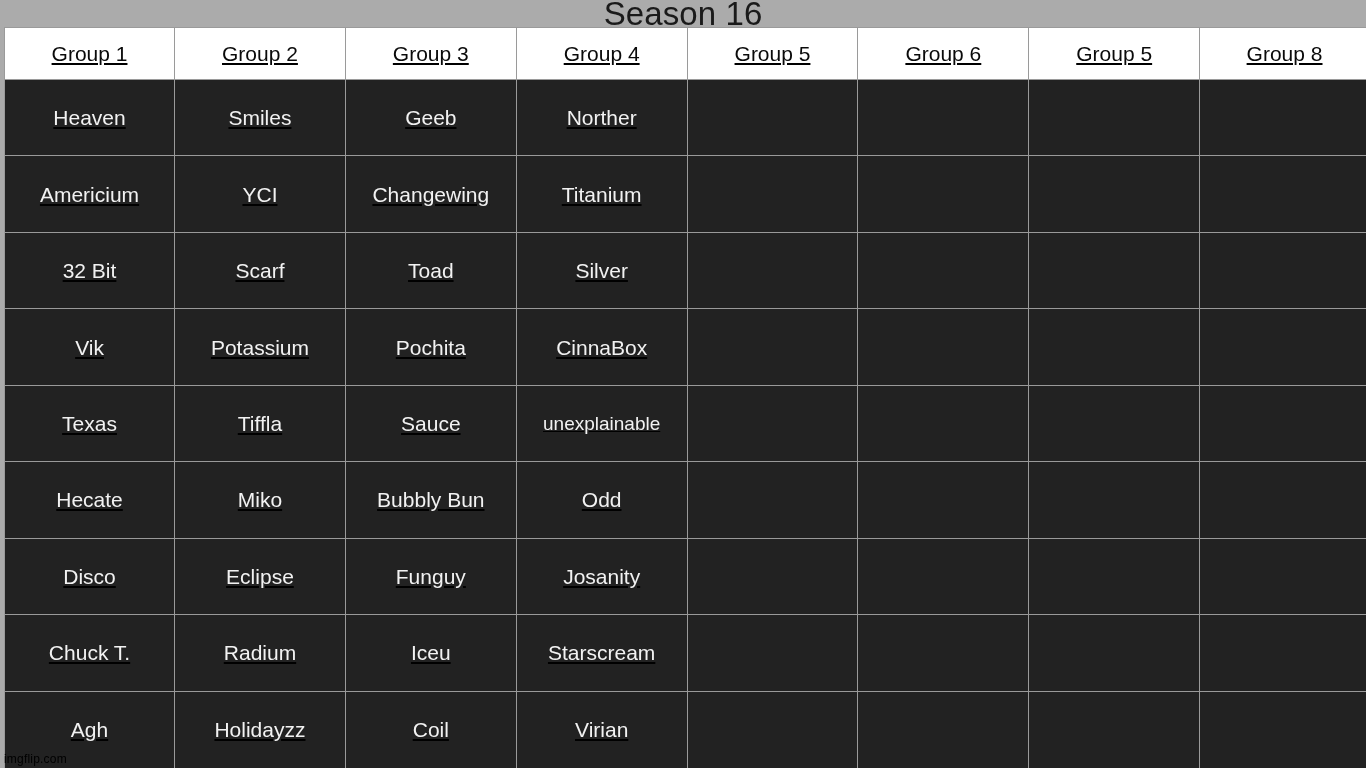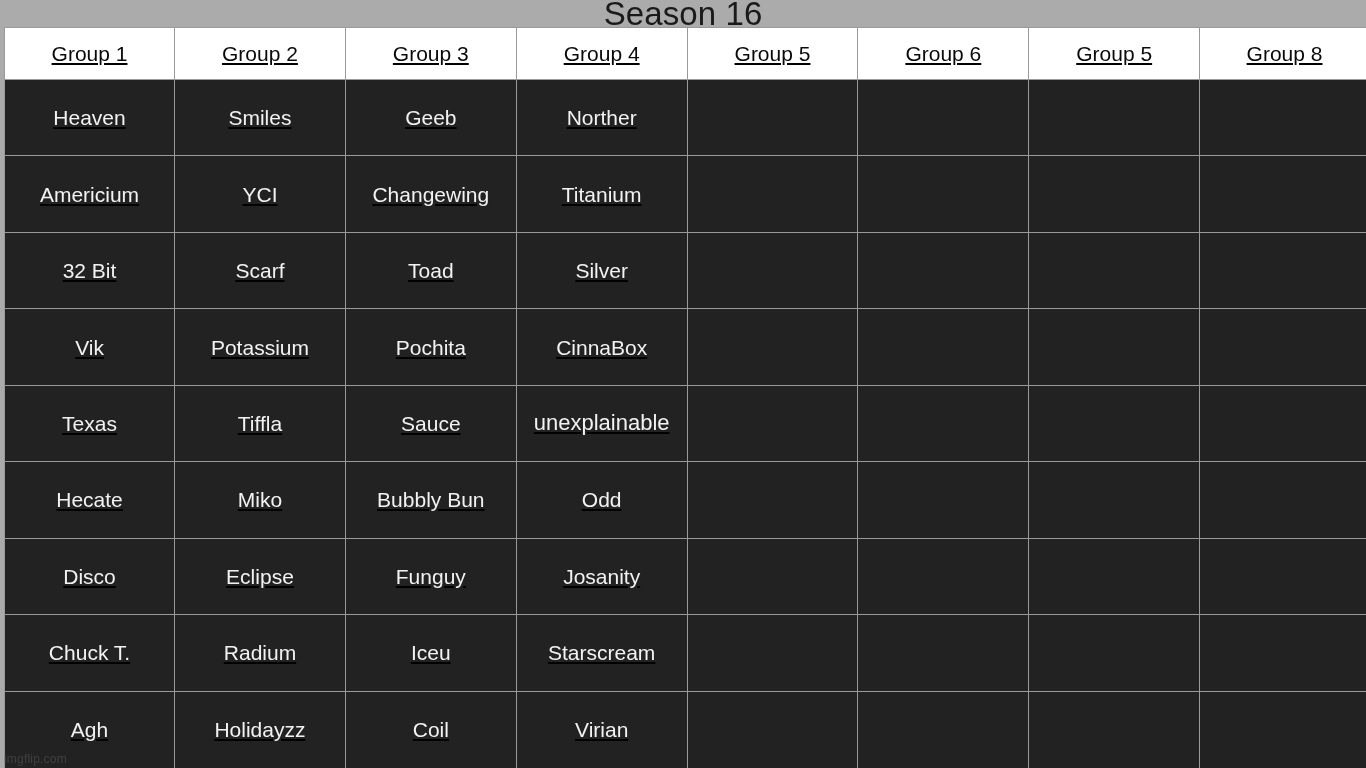--- a/index.html
+++ b/index.html
@@ -100,30 +100,30 @@
   }
 
   .cell-inner {
     display: block;
     width: 100%;
     padding: 0 3px;
     box-sizing: border-box;
     white-space: nowrap;
     line-height: 1;
   }
-  .shrink-1 { font-size: 22px; }
+  .shrink-1 { font-size: 19px; }
   .shrink-2 { font-size: 16px; }
 
   
   #watermark {
     position: absolute;
     left: 4px;
     bottom: 2px;
     font-size: 12px;
-    color: #404040;
+    color: #000000;
     line-height: 14px;
     pointer-events: none;
     letter-spacing: 0.2px;
   }
 </style>
 </head>
 <body>
 
 <div id="page">
 

